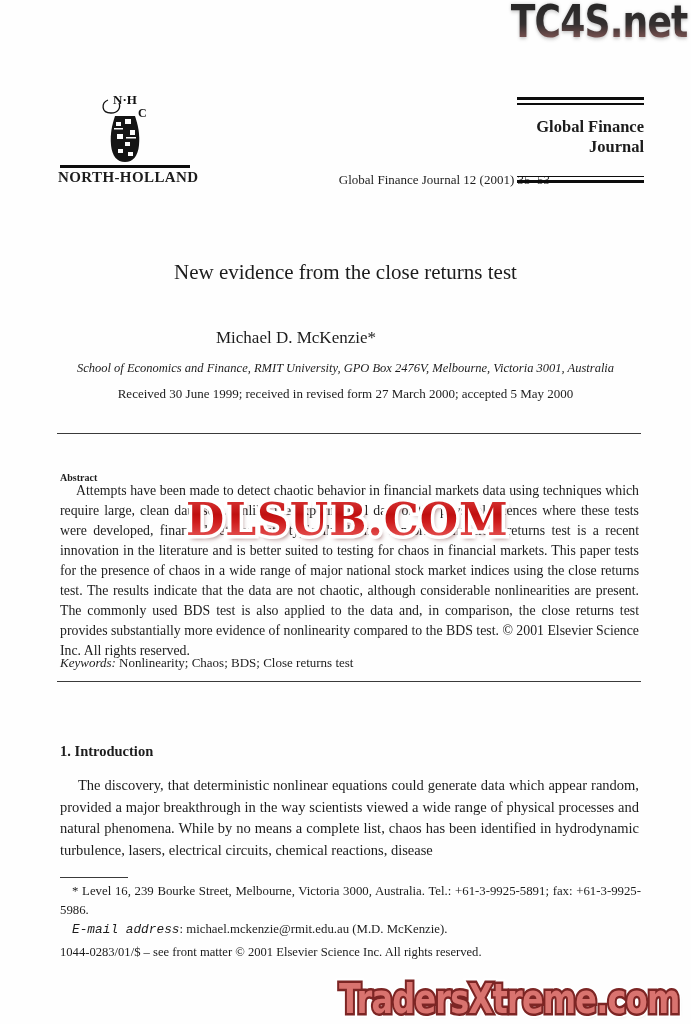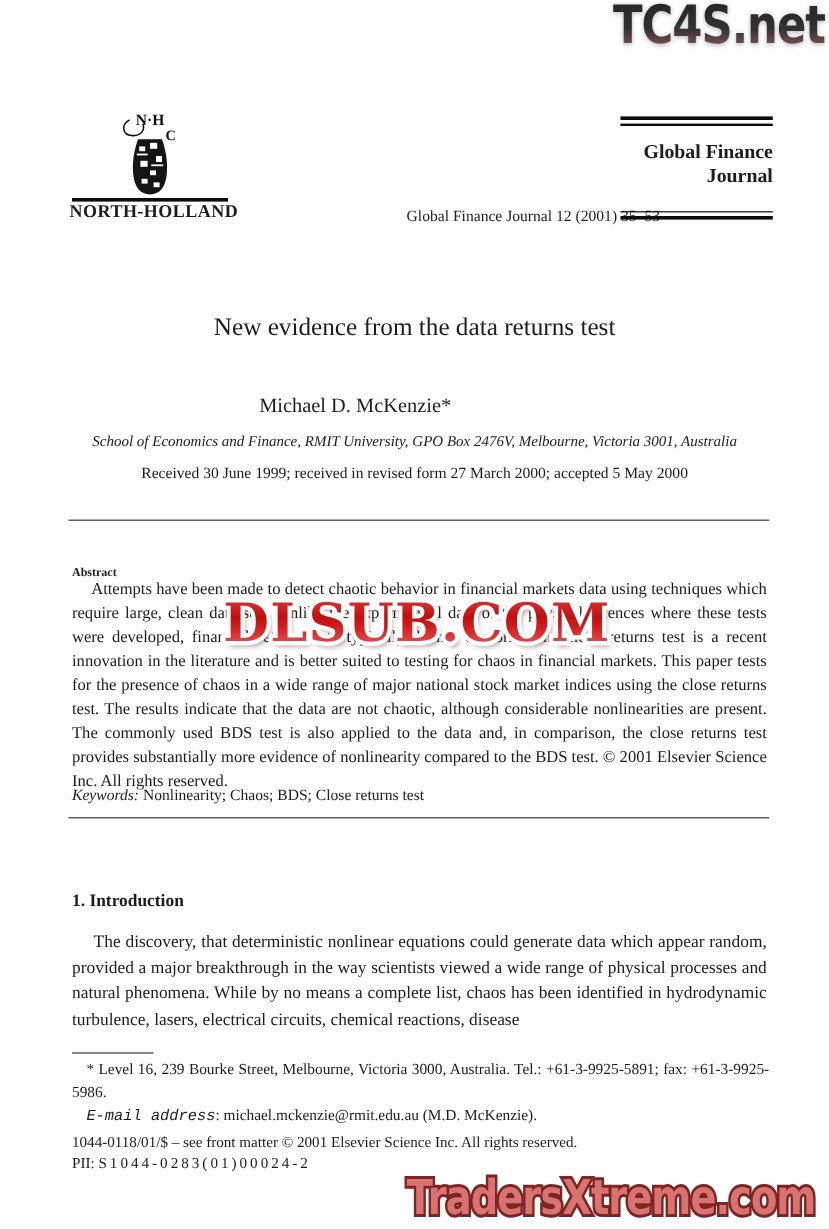--- a/index.html
+++ b/index.html
@@ -115,21 +115,21 @@
   <div class="abs citation">Global Finance Journal 12 (2001) 35–53</div>
 
   <div class="abs jm-rule-top"></div>
   <div class="abs jm-name">
     <div>Global Finance</div>
     <div>Journal</div>
   </div>
   <div class="abs jm-rule-bot"></div>
 
   <div class="abs title center">
-    <div>New evidence from the data returns test</div>
+    <div>New evidence from the close returns test</div>
   </div>
   <div class="abs author center">Michael D. McKenzie*</div>
   <div class="abs affiliation center">School of Economics and Finance, RMIT University, GPO Box 2476V, Melbourne, Victoria 3001, Australia</div>
   <div class="abs dates center">Received 30 June 1999; received in revised form 27 March 2000; accepted 5 May 2000</div>
 
   <div class="abs rule rule-abs"></div>
   <div class="abs abs-head">Abstract</div>
   <div class="abs abs-text justify">Attempts have been made to detect chaotic behavior in financial markets data using techniques which require large, clean data sets. Unlike the experimental data of the physical sciences where these tests were developed, financial returns data typically do not conform. The close returns test is a recent innovation in the literature and is better suited to testing for chaos in financial markets. This paper tests for the presence of chaos in a wide range of major national stock market indices using the close returns test. The results indicate that the data are not chaotic, although considerable nonlinearities are present. The commonly used BDS test is also applied to the data and, in comparison, the close returns test provides substantially more evidence of nonlinearity compared to the BDS test. © 2001 Elsevier Science Inc. All rights reserved.</div>
 
   <div class="abs wm-dlsub">
@@ -145,22 +145,21 @@
   <div class="abs sec-head">1. Introduction</div>
   <div class="abs sec-p justify">The discovery, that deterministic nonlinear equations could generate data which appear random, provided a major breakthrough in the way scientists viewed a wide range of physical processes and natural phenomena. While by no means a complete list, chaos has been identified in hydrodynamic turbulence, lasers, electrical circuits, chemical reactions, disease</div>
 
   <div class="abs rule fn-rule"></div>
   <div class="abs fn">
     <p class="justify">* Level 16, 239 Bourke Street, Melbourne, Victoria 3000, Australia. Tel.: +61-3-9925-5891; fax: +61-3-9925-5986.</p>
     <p><span class="em-lbl">E-mail address</span><span>: michael.mckenzie@rmit.edu.au (M.D. McKenzie).</span></p>
   </div>
 
   <div class="abs imprint">
-    <p>1044-0118/01/$ – see front matter © 2001 Elsevier Science Inc. All rights reserved.</p>
-    <p><span>PII:</span> <span class="pii-num">S1044-0283(01)00024-2</span></p>
+    <p>1044-0283/01/$ – see front matter © 2001 Elsevier Science Inc. All rights reserved.</p>
   </div>
 
   <div class="abs wm-traders">
     <span class="layer glow">TradersXtreme.com</span>
     <span class="layer outline">TradersXtreme.com</span>
     <span class="layer fill">TradersXtreme.com</span>
   </div>
 
 </div>
 

